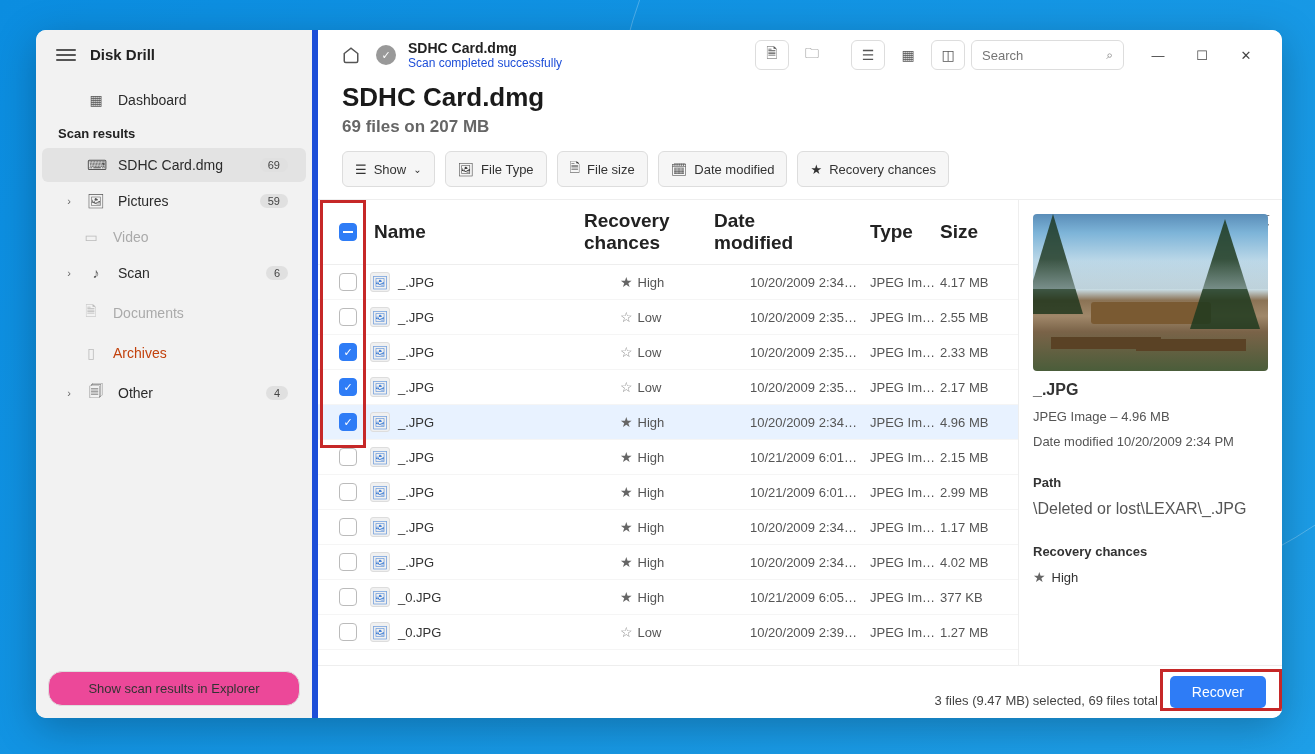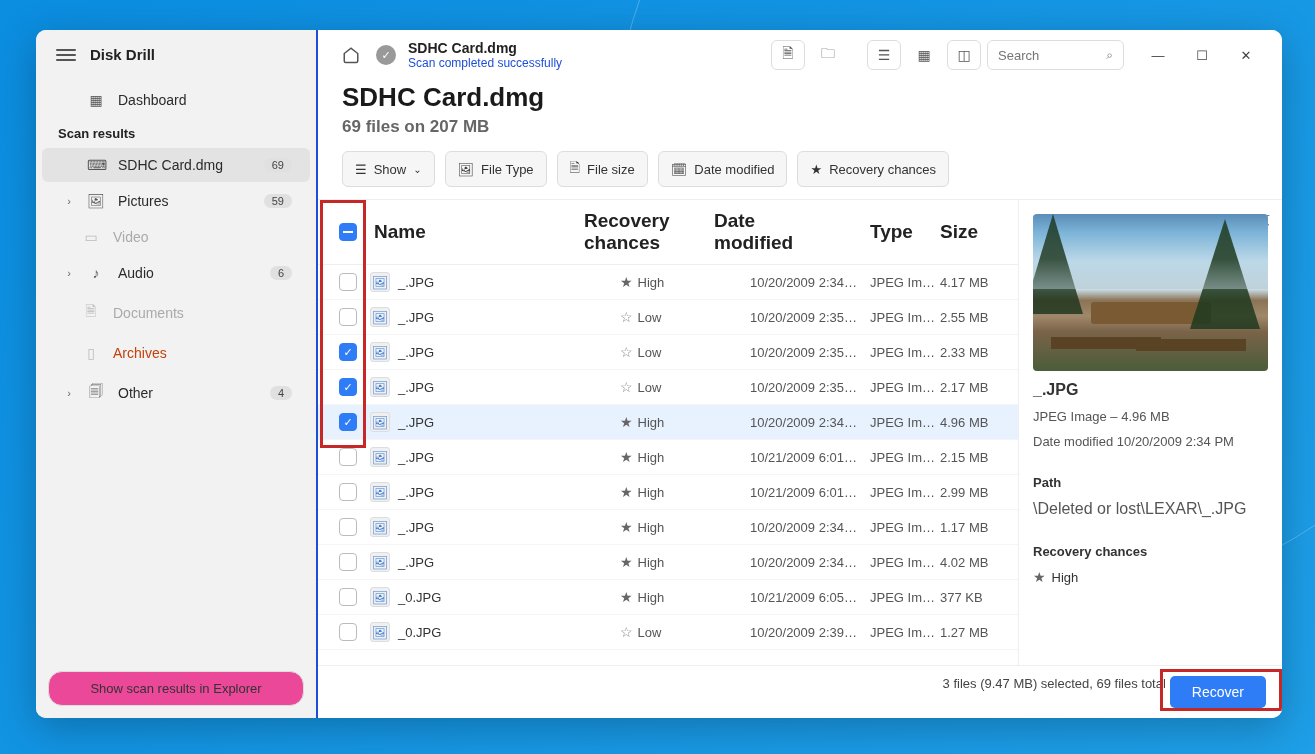--- a/index.html
+++ b/index.html
@@ -1,19 +1,19 @@
 <!DOCTYPE html>
 <html><head>
 <meta charset="utf-8">
 <style>
   * { box-sizing: border-box; margin: 0; padding: 0; font-family: "Segoe UI", -apple-system, sans-serif; }
   body { background: linear-gradient(135deg, #0b8de0 0%, #1e9fe8 100%); width: 1315px; height: 754px; overflow: hidden; position: relative; }
   body::before { content:''; position:absolute; width: 900px; height:900px; border:1px solid rgba(255,255,255,0.25); border-radius:50%; right:-200px; top:-300px; }
   .window { position: absolute; left: 36px; top: 30px; width: 1246px; height: 688px; background: #f7f7f7; border-radius: 10px; box-shadow: 0 10px 40px rgba(0,0,0,0.25); display: flex; overflow: hidden; }
-  .sidebar { width: 282px; min-width:282px; background: #f2f2f2; border-right: 2px solid #1d4ed8; display: flex; flex-direction: column; }
+  .sidebar { width: 282px; min-width:282px; background: #f2f2f2; border-right: 6px solid #1d4ed8; display: flex; flex-direction: column; }
   .sb-head { display: flex; align-items: center; gap: 14px; padding: 16px 18px 16px 20px; }
   .hamburger { width:20px; display:flex; flex-direction:column; gap:3px; cursor:pointer; }
   .hamburger span { height:2px; background:#555; border-radius:1px; }
   .app-title { font-size: 15px; font-weight: 600; color:#222; }
   .sb-item { display:flex; align-items:center; gap:13px; padding: 9px 18px 9px 22px; font-size:14px; color:#2b2b2b; cursor:pointer; border-radius:6px; margin:1px 6px; position:relative; }
   .sb-item .chev { width:10px; color:#666; font-size:11px; text-align:center; }
   .sb-item .icn { width:18px; text-align:center; color:#555; }
   .sb-item.active { background:#e3e3e3; }
   .sb-item .badge { margin-left:auto; background:#e0e0e0; border-radius:10px; padding:1px 8px; font-size:11px; color:#444; min-width:22px; text-align:center; }
   .sb-section { font-size:13px; font-weight:600; padding: 8px 22px 6px; color:#222; }
@@ -23,21 +23,21 @@
   .main { flex:1; display:flex; flex-direction:column; background:#fff; min-width:0; }
   .topbar { display:flex; align-items:center; padding:10px 16px 6px 18px; gap:10px; }
   .title-block { display:flex; align-items:center; gap:12px; }
   .tb-ico { width:30px; height:30px; display:flex; align-items:center; justify-content:center; color:#666; font-size:16px; cursor:pointer; }
   .check-circle { width:20px; height:20px; border-radius:50%; background:#999; display:flex; align-items:center; justify-content:center; color:#fff; font-size:11px; }
   .tb-title { font-size:14px; font-weight:600; color:#222; }
   .tb-sub { font-size:12px; color:#1d4ed8; }
   .tb-right { margin-left:auto; display:flex; align-items:center; gap:6px; }
   .icon-btn { width:34px; height:30px; border:1px solid transparent; border-radius:6px; display:flex; align-items:center; justify-content:center; color:#555; cursor:pointer; font-size:14px; }
   .icon-btn.boxed { border-color:#ddd; background:#fff; }
-  .search { display:flex; align-items:center; border:1px solid #ddd; border-radius:6px; padding:4px 10px; height:30px; width:137px; }
+  .search { display:flex; align-items:center; border:1px solid #ddd; border-radius:6px; padding:4px 10px; height:30px; width:153px; }
   .search input { border:none; outline:none; width:100%; font-size:13px; color:#333; background:transparent; }
   .search .sico { color:#888; font-size:12px; }
   .win-controls { display:flex; gap:4px; margin-left:8px; }
   .win-btn { width:40px; height:30px; display:flex; align-items:center; justify-content:center; color:#444; cursor:pointer; font-size:13px; }
   .header { padding: 6px 24px 14px; }
   .header h1 { font-size:26px; font-weight:700; color:#1a1a1a; }
   .header .sub { font-size:17px; font-weight:600; color:#666; margin-top:4px; }
   .filters { display:flex; gap:10px; padding:0 24px 12px; }
   .pill { display:flex; align-items:center; gap:7px; padding:6px 12px; border:1px solid #ddd; border-radius:6px; background:#f6f6f6; font-size:13px; color:#333; cursor:pointer; }
   .content { flex:1; display:flex; min-height:0; border-top:1px solid #eee; }
@@ -70,21 +70,21 @@
   .preview .open { position:absolute; right:12px; top:12px; color:#555; font-size:15px; cursor:pointer; }
   .preview .img { width:100%; height:157px; border-radius:4px; background: linear-gradient(to bottom, #5a8db8 0%, #7db4d8 12%, #bcd8e8 30%, #c8dce4 48%, #8b7355 55%, #a0886a 65%, #7a6348 75%, #4a5d3a 100%); position:relative; overflow:hidden; }
   .preview .img::before { content:''; position:absolute; left:50%; bottom:30%; width:120px; height:22px; background:#7a5a32; transform:translateX(-50%); border-radius:3px; box-shadow: -45px 30px 0 -5px #5a4225, 40px 32px 0 -5px #5a4225; }
   .preview .img::after { content:''; position:absolute; left:0; top:0; width:100%; height:48%; background: linear-gradient(to bottom, transparent 60%, rgba(180,200,210,0.5) 100%); }
   .preview .img .tree { position:absolute; right:8px; top:5px; width:0; height:0; border-left:35px solid transparent; border-right:35px solid transparent; border-bottom:110px solid #1e3a1e; opacity:0.85; }
   .preview .img .tree2 { position:absolute; left:-10px; top:0; width:0; height:0; border-left:30px solid transparent; border-right:30px solid transparent; border-bottom:100px solid #1a331a; opacity:0.8; }
   .preview .pname { font-size:16px; font-weight:700; }
   .preview .pmeta { color:#555; }
   .preview .plabel { font-weight:600; margin-top:16px; }
   .preview .star-row { display:flex; align-items:center; gap:6px; }
-  .footer { display:flex; align-items:flex-start; justify-content:flex-end; gap:4px; padding:10px 16px; border-top:1px solid #eee; font-size:13px; color:#444; position:relative; }
+  .footer { display:flex; align-items:flex-end; justify-content:flex-end; gap:12px; padding:10px 16px; border-top:1px solid #eee; font-size:13px; color:#444; position:relative; }
   .recover-btn { background:#2e7cf6; color:#fff; border:none; padding:8px 22px; border-radius:5px; font-size:14px; cursor:pointer; }
   .red-box.b { right:0px; top:3px; width:122px; height:42px; }
   svg { display:block; }
 </style>
 </head>
 <body>
 
 <div class="window">
 
   <div class="sidebar">
@@ -117,21 +117,21 @@
       <span>Pictures</span>
       <span class="badge">59</span>
     </div>
     <div class="sb-item sb-sub">
       <span class="icn" style="color:#bbb;">▭</span>
       <span style="color:#aaa;">Video</span>
     </div>
     <div class="sb-item">
       <span class="chev">›</span>
       <span class="icn">♪</span>
-      <span>Audio</span>
+      <span>Scan</span>
       <span class="badge">6</span>
     </div>
     <div class="sb-item sb-sub">
       <span class="icn" style="color:#bbb;">🗎</span>
       <span style="color:#aaa;">Documents</span>
     </div>
     <div class="sb-item sb-sub">
       <span class="icn" style="color:#bbb;">▯</span>
       <span style="color:#c2410c;">Archives</span>
     </div>

